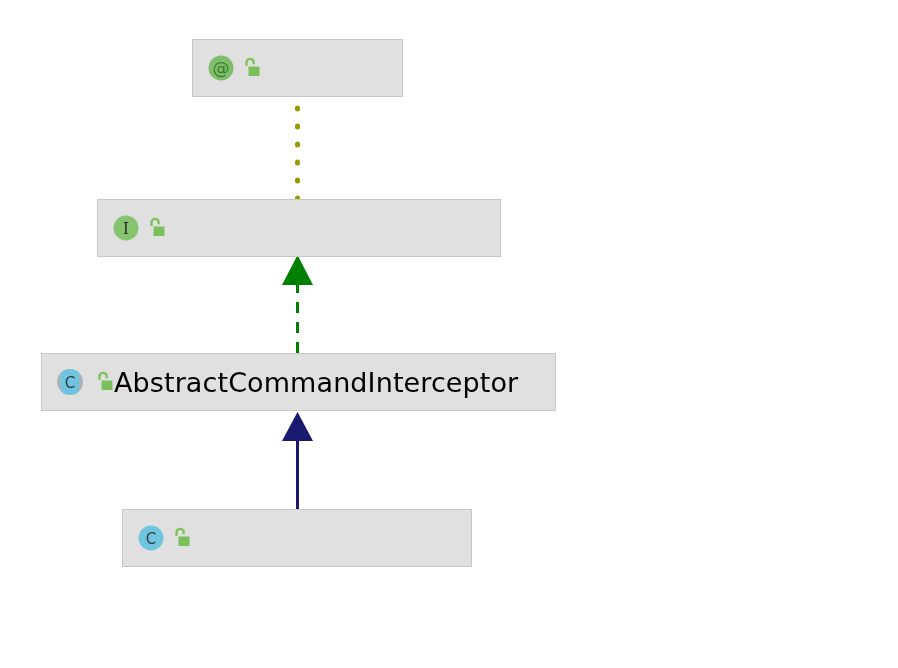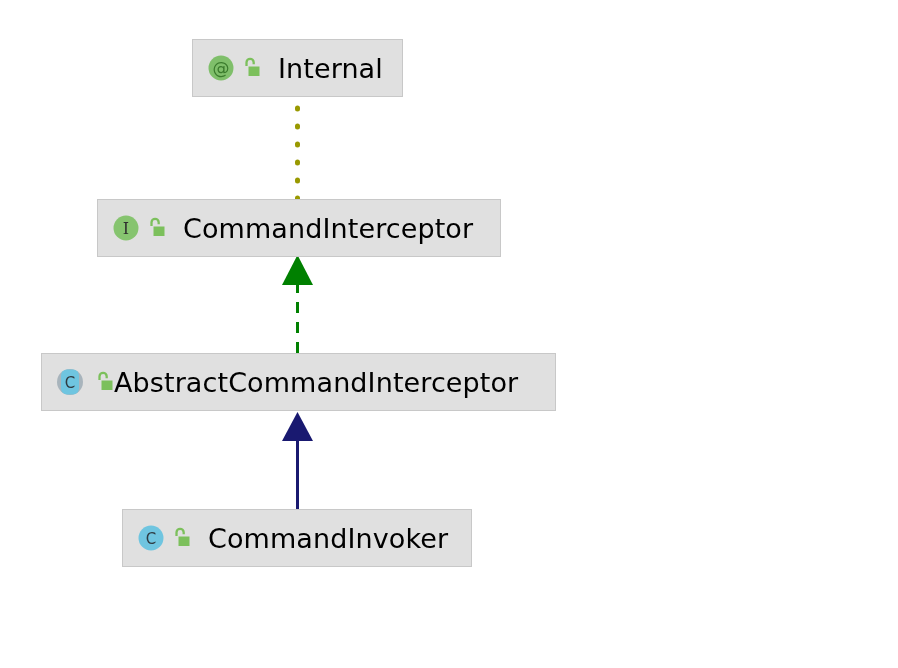--- a/index.html
+++ b/index.html
@@ -140,35 +140,33 @@
     <span class="icon-group">
       <svg class="stereotype-icon" viewBox="0 0 28 28" xmlns="http://www.w3.org/2000/svg">
         <circle cx="14" cy="14" r="12.5" fill="#7fbf6a"></circle>
         <text x="14" y="19.5" text-anchor="middle" font-family="DejaVu Sans, sans-serif" font-size="17" fill="#3a7a2c">@</text>
       </svg>
       <svg class="lock-icon" viewBox="0 0 20 22" xmlns="http://www.w3.org/2000/svg">
         <path d="M5.5 9 L5.5 5.4 A3.6 3.6 0 0 1 12.7 5.4 L12.7 7.2" fill="none" stroke="#7cc05c" stroke-width="2.3"></path>
         <rect x="7.5" y="9.5" width="11" height="9.5" fill="#7cc05c"></rect>
       </svg>
     </span>
-    <span class="node-label">Internal</span>
   </div>
 
   <div class="uml-node" id="node-command-interceptor">
     <span class="icon-group">
       <svg class="stereotype-icon" viewBox="0 0 28 28" xmlns="http://www.w3.org/2000/svg">
         <circle cx="14" cy="14" r="12.5" fill="#86c46f"></circle>
         <text x="14" y="20" text-anchor="middle" font-family="DejaVu Serif, serif" font-size="16" fill="#2f2f2f">I</text>
       </svg>
       <svg class="lock-icon" viewBox="0 0 20 22" xmlns="http://www.w3.org/2000/svg">
         <path d="M5.5 9 L5.5 5.4 A3.6 3.6 0 0 1 12.7 5.4 L12.7 7.2" fill="none" stroke="#7cc05c" stroke-width="2.3"></path>
         <rect x="7.5" y="9.5" width="11" height="9.5" fill="#7cc05c"></rect>
       </svg>
     </span>
-    <span class="node-label">CommandInterceptor</span>
   </div>
 
   <div class="uml-node" id="node-abstract-command-interceptor">
     <span class="icon-group">
       <svg class="stereotype-icon" viewBox="0 0 36 30" xmlns="http://www.w3.org/2000/svg">
         <circle cx="18" cy="15" r="13" fill="#a8b4bc"></circle>
         <rect x="9" y="2.5" width="18" height="25" rx="6" ry="6" fill="#6fc5e0"></rect>
         <text x="18" y="21" text-anchor="middle" font-family="DejaVu Sans, sans-serif" font-size="15" fill="#2f3b42">C</text>
       </svg>
       <svg class="lock-icon" viewBox="0 0 20 22" xmlns="http://www.w3.org/2000/svg">
@@ -183,16 +181,15 @@
     <span class="icon-group">
       <svg class="stereotype-icon" viewBox="0 0 28 28" xmlns="http://www.w3.org/2000/svg">
         <circle cx="14" cy="14" r="12.5" fill="#6fc5e0"></circle>
         <text x="14" y="20" text-anchor="middle" font-family="DejaVu Sans, sans-serif" font-size="15" fill="#2f3b42">C</text>
       </svg>
       <svg class="lock-icon" viewBox="0 0 20 22" xmlns="http://www.w3.org/2000/svg">
         <path d="M5.5 9 L5.5 5.4 A3.6 3.6 0 0 1 12.7 5.4 L12.7 7.2" fill="none" stroke="#7cc05c" stroke-width="2.3"></path>
         <rect x="7.5" y="9.5" width="11" height="9.5" fill="#7cc05c"></rect>
       </svg>
     </span>
-    <span class="node-label">CommandInvoker</span>
   </div>
 
 </div>
 
 </body></html>

